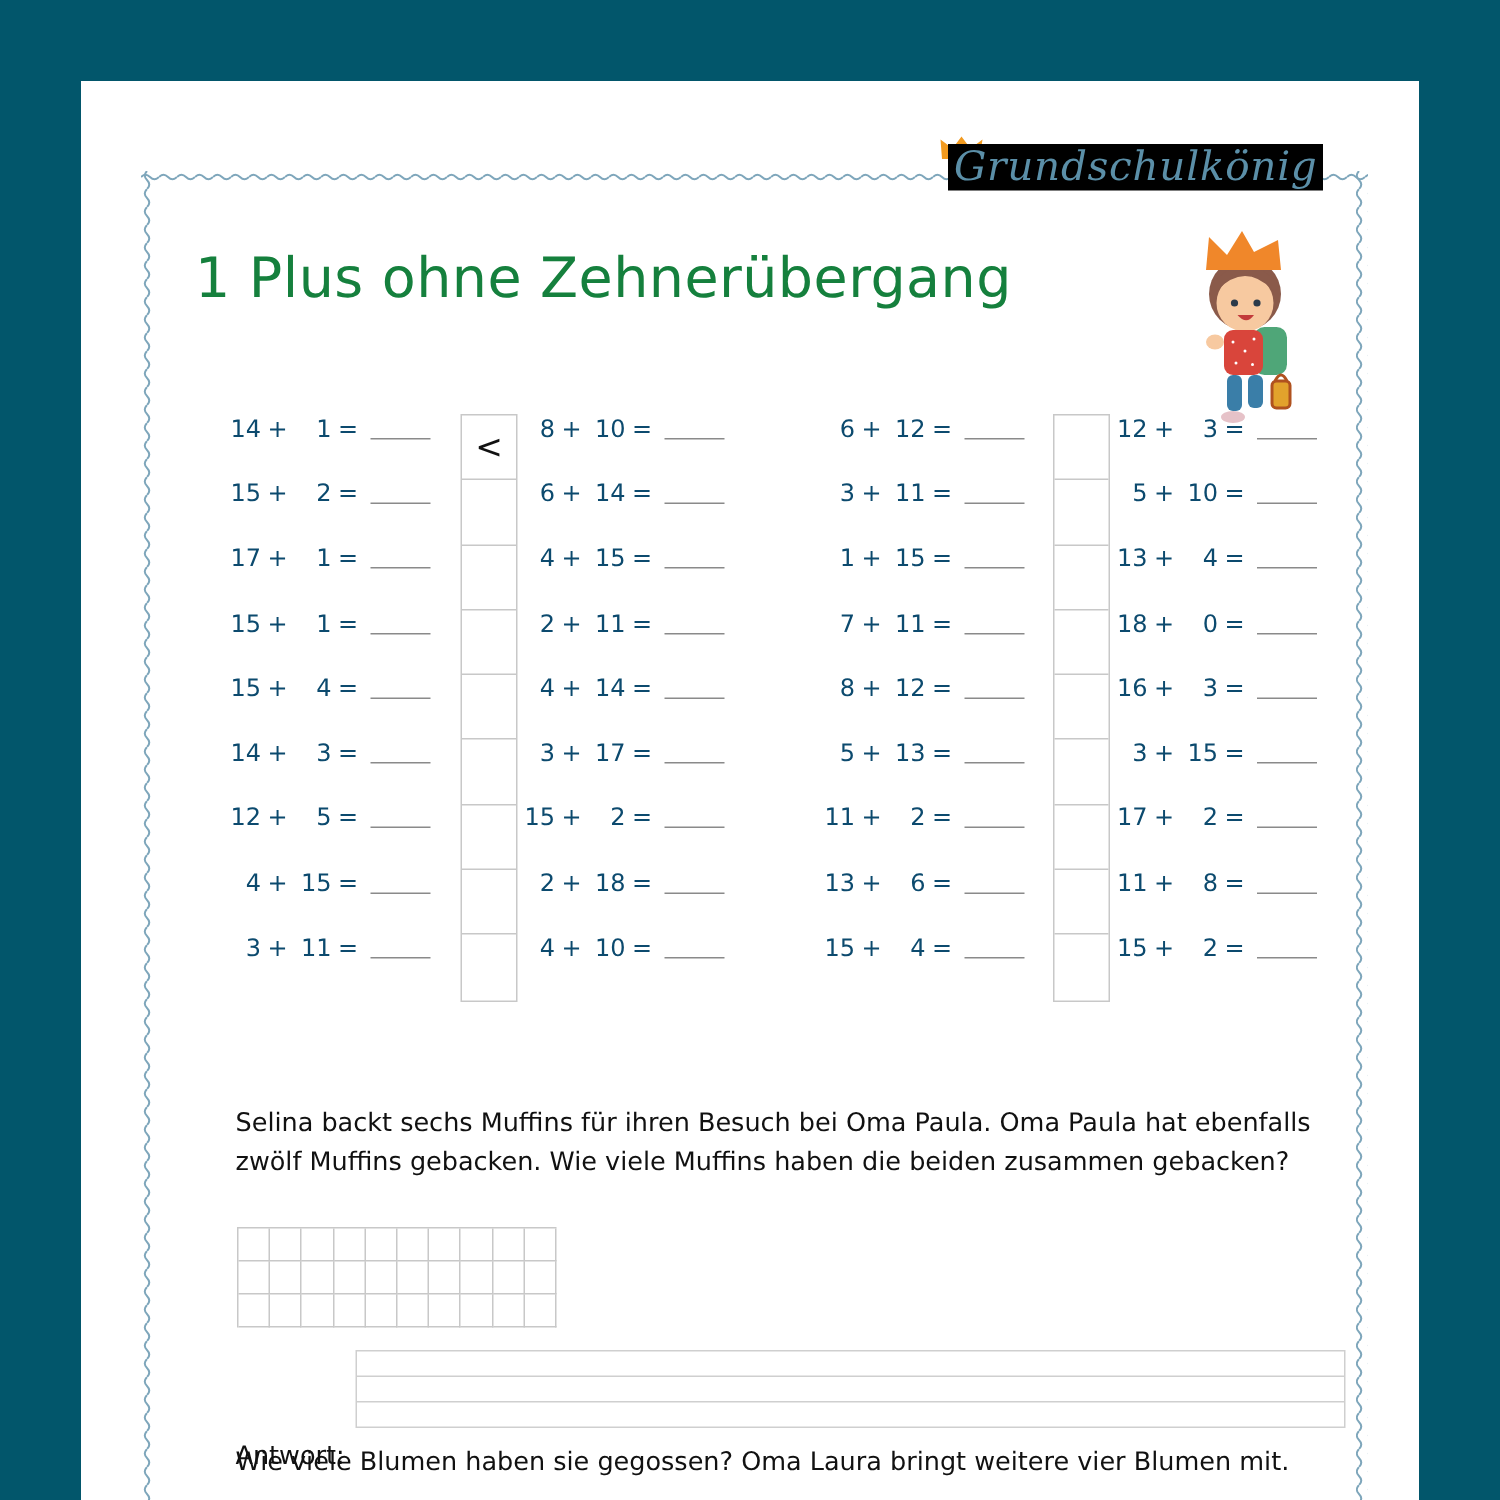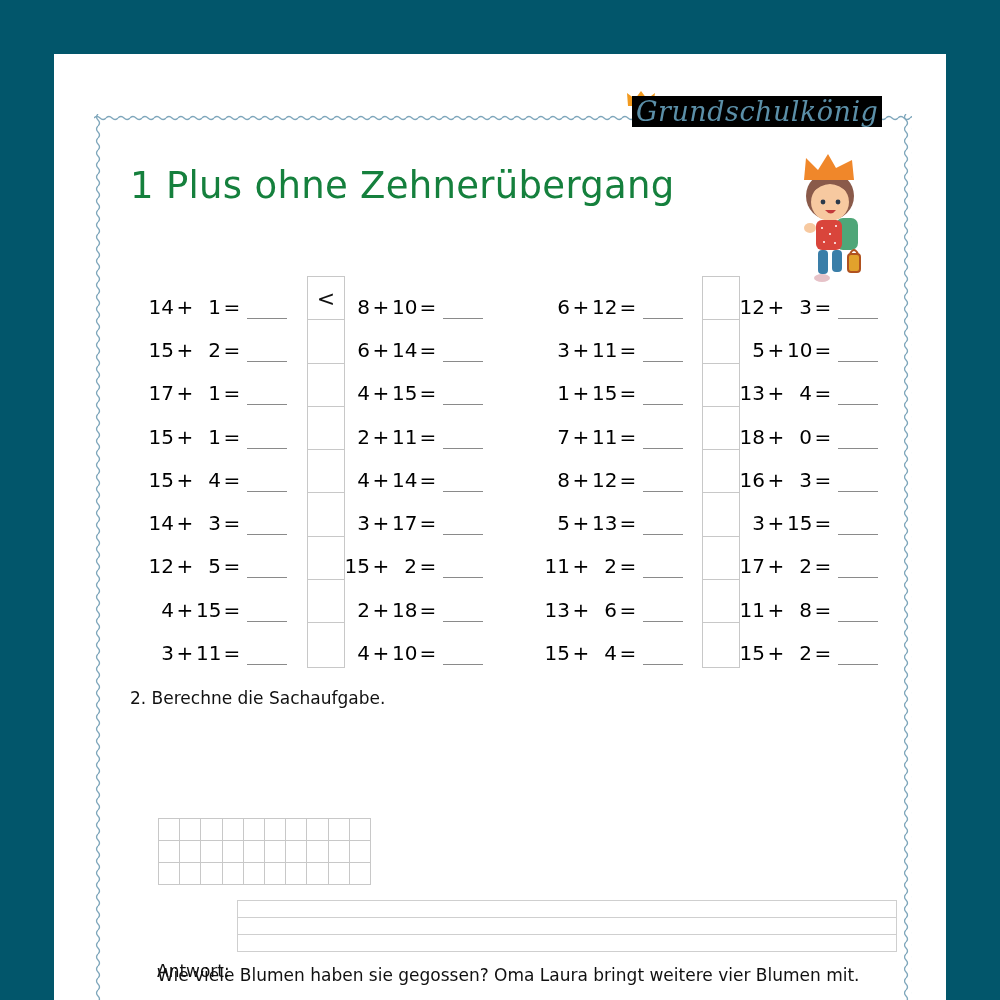--- a/index.html
+++ b/index.html
@@ -54,23 +54,23 @@
     font-size: 17px;
     color: #111;
   }
   .task1-heading { top: 182px; }
   .task2-heading { top: 634px; }
 
   .eq {
     position: absolute;
     height: 43px;
     display: flex;
-    align-items: flex-end;
-    font-size: 20px;
-    color: #000000;
+    align-items: flex-start;
+    font-size: 16px;
+    color: #0c4a6e;
   }
   .eq .a { width: 28px; text-align: right; display: inline-block; }
   .eq .plus { width: 22px; text-align: center; display: inline-block; }
   .eq .b { width: 25px; text-align: right; display: inline-block; }
   .eq .eqs { width: 22px; text-align: center; display: inline-block; }
   .eq .blank {
     display: inline-block; width: 40px; height: 1px;
     background: #8a8a8a; margin-left: 4px; margin-top: 16px;
   }
 
@@ -469,22 +469,22 @@
       </div>
     <div class="eq" style="left:683px; top:568px;">
         <span class="a">15</span>
         <span class="plus">+</span>
         <span class="b">2</span>
         <span class="eqs">=</span>
         <span class="blank"></span>
       </div>
   </div>
 
-  <div class="task-heading task2-heading">2. Berechne die Sachaufgabe.</div>
-
+
+  <p class="story story1">Selina backt sechs Muffins für ihren Besuch bei Oma Paula. Oma Paula hat ebenfalls zwölf Muffins gebacken. Wie viele Muffins haben die beiden zusammen gebacken?</p>
 
   <div class="grid">
     <div></div>
       <div></div>
       <div></div>
       <div></div>
       <div></div>
       <div></div>
       <div></div>
       <div></div>

